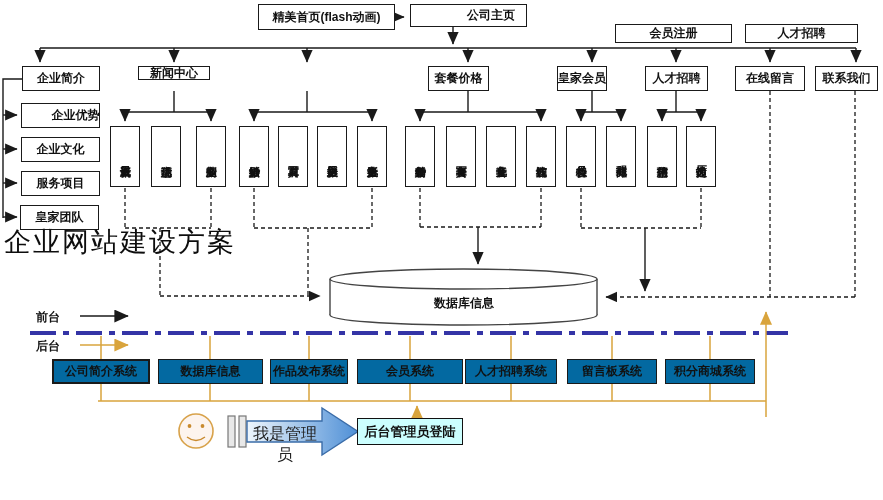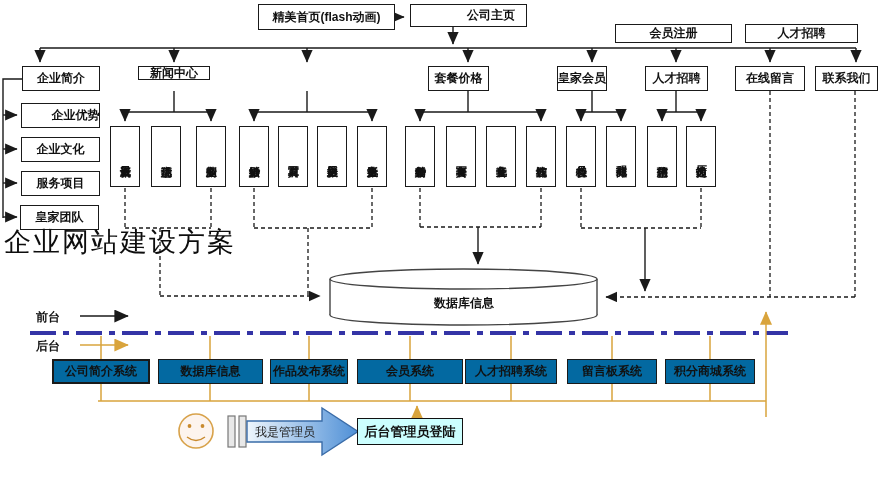--- a/index.html
+++ b/index.html
@@ -13,21 +13,21 @@
         width:30px;height:61px;z-index:2;display:flex;align-items:center;justify-content:center;
         writing-mode:vertical-rl;text-orientation:upright;font-size:11px;font-weight:bold;line-height:1;}
   .sys{background:#0369a1;border:1.3px solid #1a1a1a;font-size:12px;}
   .thick{border-width:2.2px;}
   .lbl{position:absolute;z-index:2;font-weight:bold;font-size:12px;white-space:nowrap;}
   #title{position:absolute;left:4px;top:224px;z-index:3;font-family:"DejaVu Serif","Liberation Serif",serif;
          font-size:27px;letter-spacing:2px;color:#0d0d0d;z-index:3;}
   #dblabel{position:absolute;left:370px;top:295px;width:188px;text-align:center;z-index:2;
            font-size:12px;font-weight:bold;}
   #speech{position:absolute;left:249px;top:424px;width:72px;text-align:center;z-index:3;
-          font-size:12px;color:#222;}
+          font-size:16px;color:#222;}
   #login{background:#ccffff;border:1.6px solid #111;font-size:13px;}
 </style>
 </head>
 <body>
 
 <div id="stage">
 
   <svg id="wires" width="883" height="500" viewBox="0 0 883 500">
     <defs>
       <marker id="mB" markerWidth="10" markerHeight="9" refX="8.5" refY="4" orient="auto">

